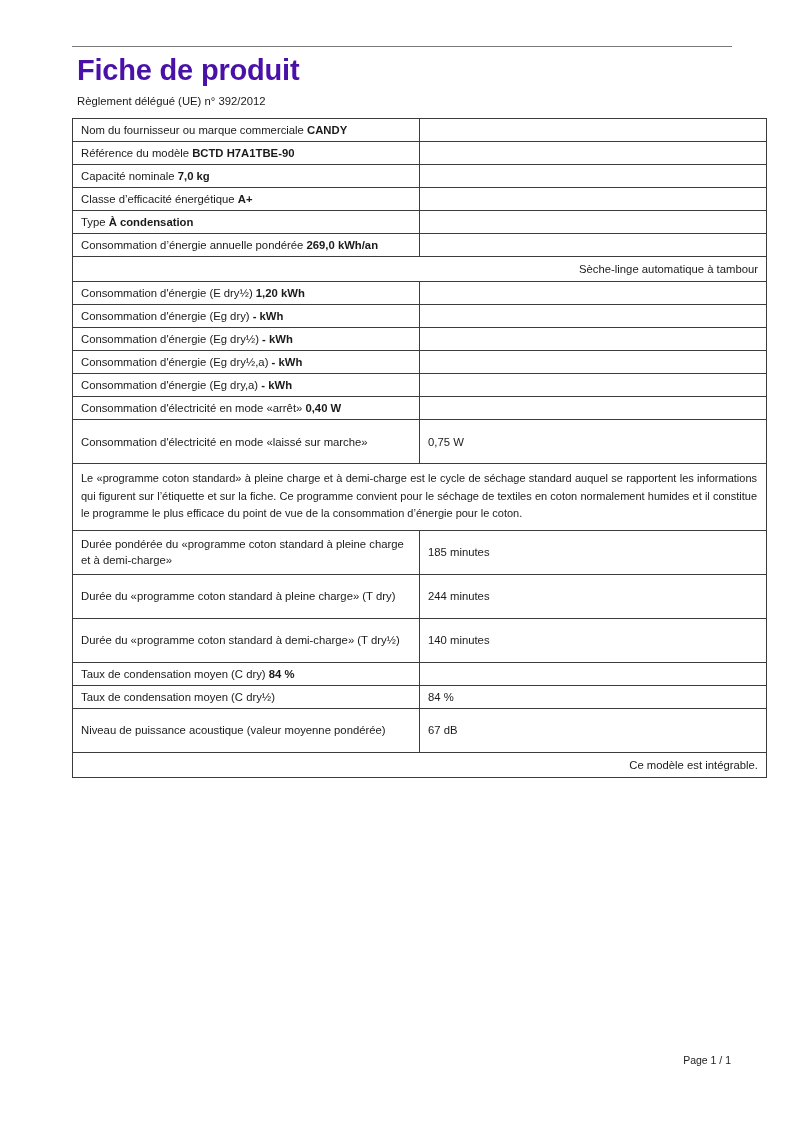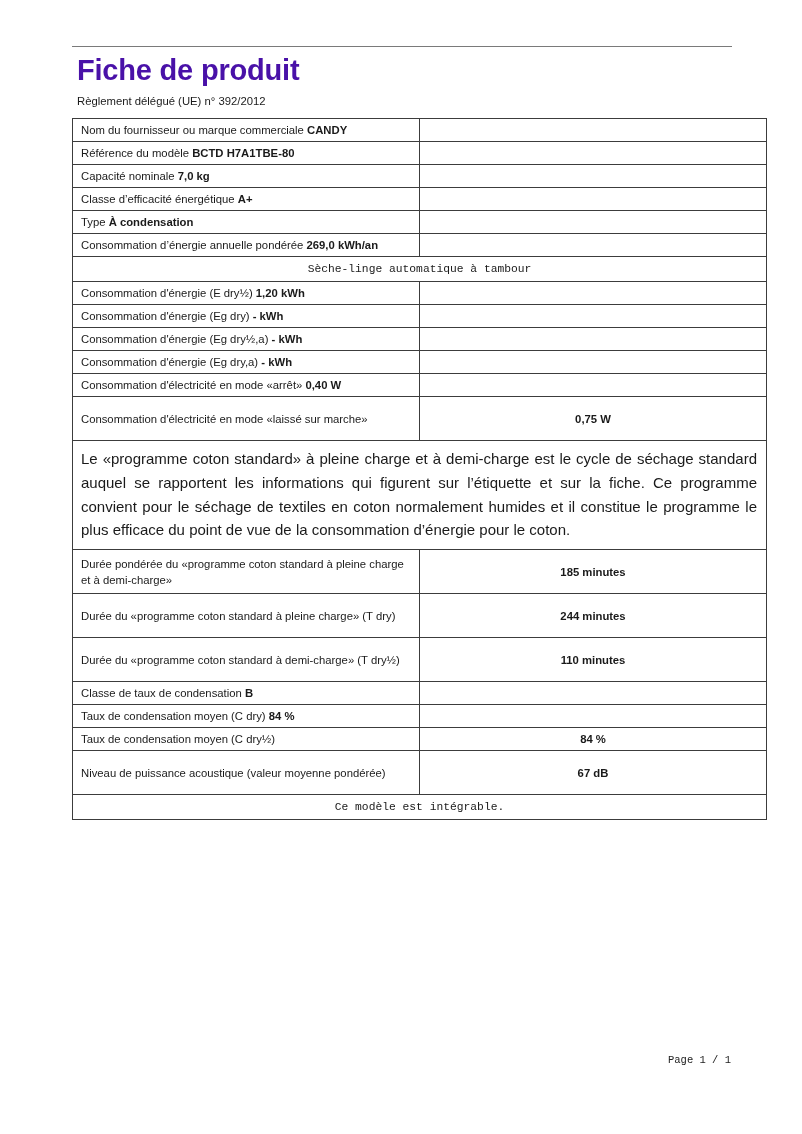--- a/index.html
+++ b/index.html
@@ -68,46 +68,45 @@
     color: #1a1a1a;
   }
   .spec-table td.label {
     width: 330px;
     padding: 3px 8px 3px 8px;
     text-align: left;
   }
   .spec-table td.value {
     width: 330px;
     padding: 3px 8px;
-    text-align: center;
-    font-weight: bold;
+    text-align: left;
+    font-weight: normal;
   }
   .spec-table td.full {
     padding: 4px 8px;
-    text-align: center;
-    font-family: Liberation Mono, monospace;
+    text-align: right;
   }
   .spec-table td.para {
     padding: 6px 9px 7px 8px;
     text-align: justify;
     text-justify: inter-word;
     line-height: 1.58;
-    font-size: 15px;
+    font-size: 11px;
   }
   .r1 { height: 22px; }
   .r2 { height: 44px; }
 
   b, .b { font-weight: bold; }
 
   
   .footer {
     position: absolute;
     right: 71px;
     top: 1054px;
-    font-family: Liberation Mono, monospace;
+    font-family: Liberation Sans, sans-serif;
     font-size: 10.5px;
     color: #222222;
     text-align: right;
   }
 </style>
 </head>
 <body>
 
 <div class="page">
 
@@ -117,21 +116,21 @@
     <div class="doc-subtitle">Règlement délégué (UE) n° 392/2012</div>
   </div>
 
   <table class="spec-table">
     <tbody>
         <tr class="r1">
           <td class="label">Nom du fournisseur ou marque commerciale <b>CANDY</b></td>
           <td class="value"></td>
         </tr>
         <tr class="r1">
-          <td class="label">Référence du modèle <b>BCTD H7A1TBE-80</b></td>
+          <td class="label">Référence du modèle <b>BCTD H7A1TBE-90</b></td>
           <td class="value"></td>
         </tr>
         <tr class="r1">
           <td class="label">Capacité nominale <b>7,0 kg</b></td>
           <td class="value"></td>
         </tr>
         <tr class="r1">
           <td class="label">Classe d’efficacité énergétique <b>A+</b></td>
           <td class="value"></td>
         </tr>
@@ -145,20 +144,24 @@
         </tr>
         <tr class="r1">
           <td class="full" colspan="2">Sèche-linge automatique à tambour</td>
         </tr>
         <tr class="r1">
           <td class="label">Consommation d'énergie (E dry½) <b>1,20 kWh</b></td>
           <td class="value"></td>
         </tr>
         <tr class="r1">
           <td class="label">Consommation d'énergie (Eg dry) <b>- kWh</b></td>
+          <td class="value"></td>
+        </tr>
+        <tr class="r1">
+          <td class="label">Consommation d'énergie (Eg dry½) <b>- kWh</b></td>
           <td class="value"></td>
         </tr>
         <tr class="r1">
           <td class="label">Consommation d'énergie (Eg dry½,a) <b>- kWh</b></td>
           <td class="value"></td>
         </tr>
         <tr class="r1">
           <td class="label">Consommation d'énergie (Eg dry,a) <b>- kWh</b></td>
           <td class="value"></td>
         </tr>
@@ -176,25 +179,21 @@
         <tr class="r2">
           <td class="label">Durée pondérée du «programme coton standard à pleine charge et à demi-charge»</td>
           <td class="value">185 minutes</td>
         </tr>
         <tr class="r2">
           <td class="label">Durée du «programme coton standard à pleine charge» (T dry)</td>
           <td class="value">244 minutes</td>
         </tr>
         <tr class="r2">
           <td class="label">Durée du «programme coton standard à demi-charge» (T dry½)</td>
-          <td class="value">110 minutes</td>
-        </tr>
-        <tr class="r1">
-          <td class="label">Classe de taux de condensation <b>B</b></td>
-          <td class="value"></td>
+          <td class="value">140 minutes</td>
         </tr>
         <tr class="r1">
           <td class="label">Taux de condensation moyen (C dry) <b>84 %</b></td>
           <td class="value"></td>
         </tr>
         <tr class="r1">
           <td class="label">Taux de condensation moyen (C dry½)</td>
           <td class="value">84 %</td>
         </tr>
         <tr class="r2">

